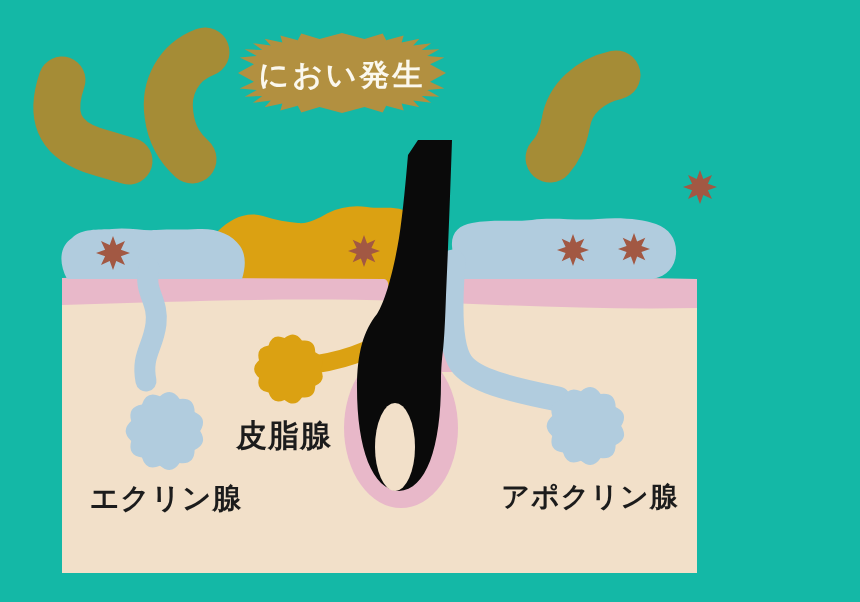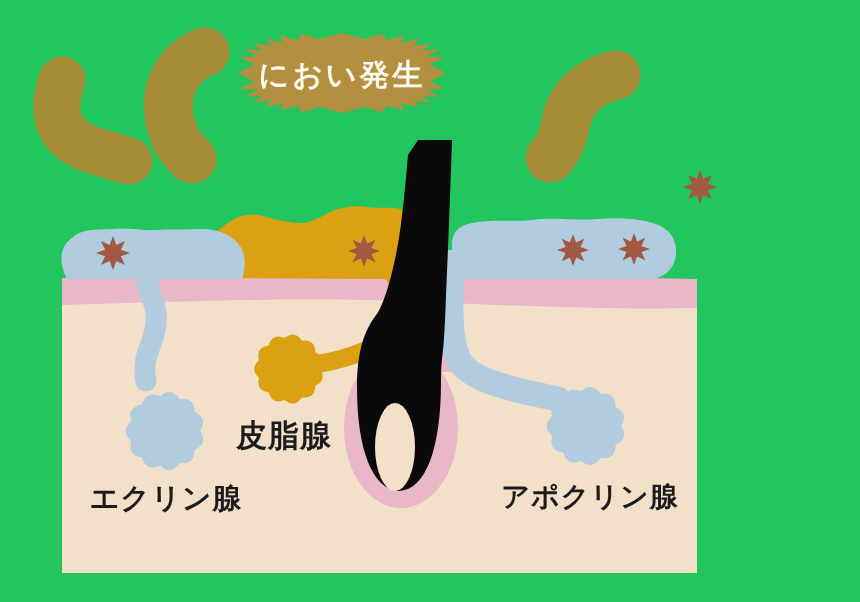--- a/index.html
+++ b/index.html
@@ -1,16 +1,16 @@
 <!DOCTYPE html>
 <html><head>
 <meta charset="utf-8">
 <style>
   html,body{margin:0;padding:0;background:#000;}
-  .stage{position:relative;width:860px;height:602px;background:#22c55e;overflow:hidden;
+  .stage{position:relative;width:860px;height:602px;background:#14b8a6;overflow:hidden;
          font-family:"DejaVu Sans","Liberation Sans",sans-serif;}
   svg{display:block}
   .gland-label{font-weight:700;letter-spacing:1px;}
   .badge-label{font-weight:700;letter-spacing:3px;}
 </style>
 </head>
 <body>
 
 <div class="stage">
 <svg width="860" height="602" viewBox="0 0 860 602">

